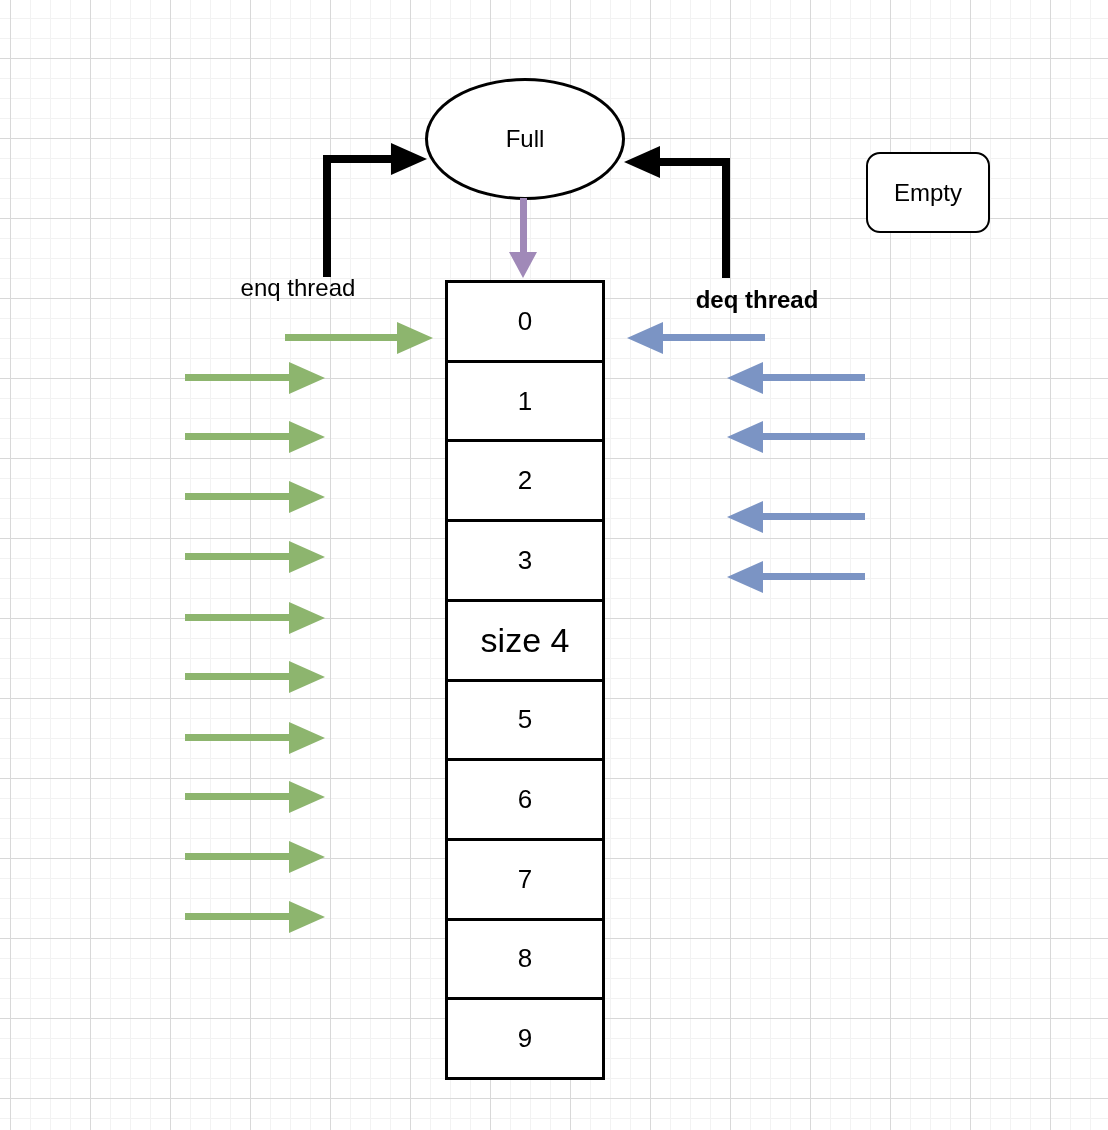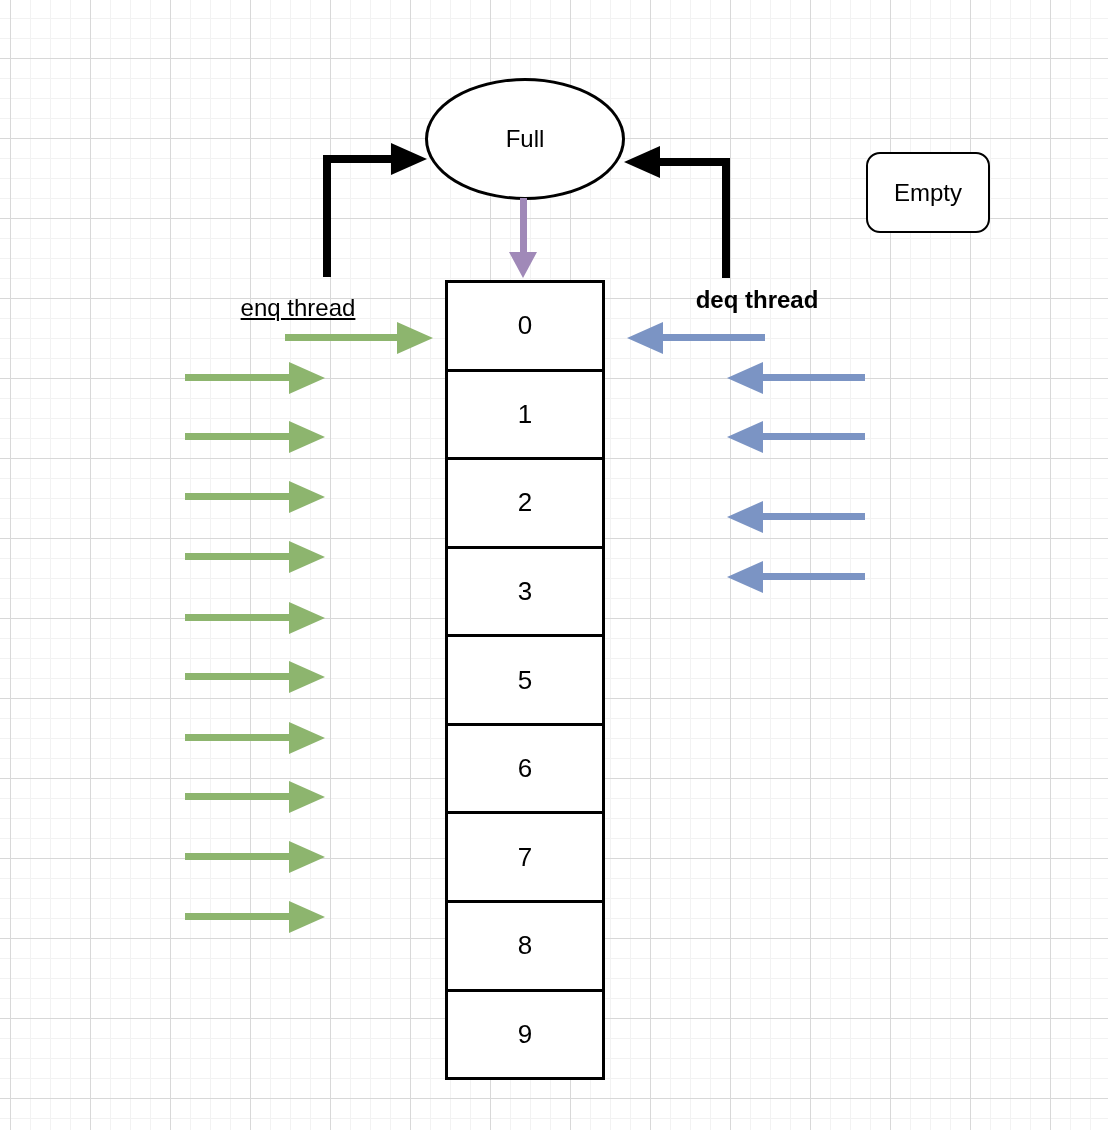--- a/index.html
+++ b/index.html
@@ -35,21 +35,21 @@
     position:absolute;left:425px;top:78px;width:194px;height:116px;
     background:#fff;border:3px solid #000;border-radius:50%;
     display:flex;align-items:center;justify-content:center;
     font-size:24px;
   }
   
   .thread-label{
     position:absolute;transform:translate(-50%,-50%);
     font-size:24px;white-space:nowrap;
   }
-  #enq-label{left:298px;top:308px;text-decoration:underline;}
+  #enq-label{left:298px;top:288px;}
   #deq-label{left:757px;top:300px;font-weight:bold;}
   
   #queue-array{
     position:absolute;left:445px;top:280px;width:154px;height:794px;
     background:#fff;border:3px solid #000;
     display:flex;flex-direction:column;
   }
   .cell{
     flex:1;display:flex;align-items:center;justify-content:center;
     font-size:26px;background:#fff;
@@ -128,20 +128,23 @@
       </div>
       <div class="cell">
         <span>1</span>
       </div>
       <div class="cell">
         <span>2</span>
       </div>
       <div class="cell">
         <span>3</span>
       </div>
+      <div class="cell emphasis">
+        <span>size 4</span>
+      </div>
       <div class="cell">
         <span>5</span>
       </div>
       <div class="cell">
         <span>6</span>
       </div>
       <div class="cell">
         <span>7</span>
       </div>
       <div class="cell">

